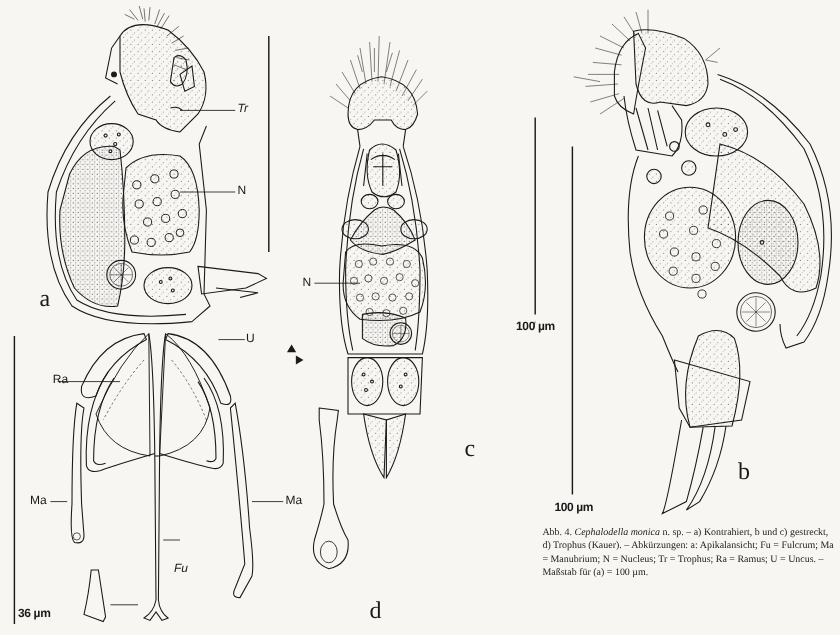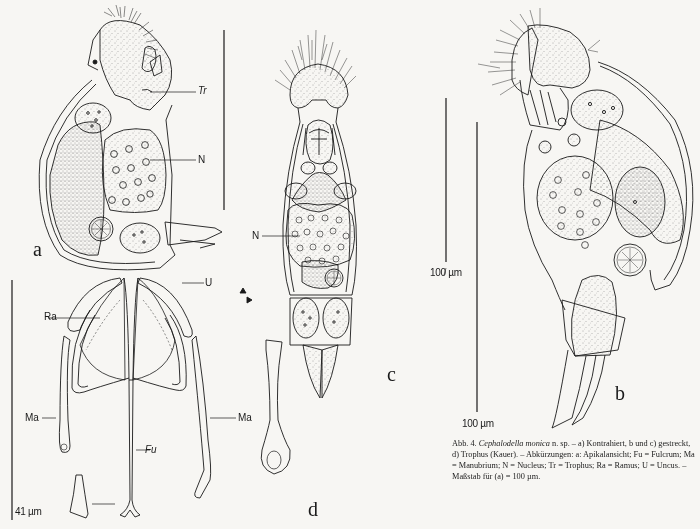--- a/index.html
+++ b/index.html
@@ -1,20 +1,20 @@
 <!DOCTYPE html>
 <html><head>
 <meta charset="utf-8">
 <style>
   html,body{margin:0;padding:0;background:#f7f6f3;}
   body{width:700px;height:529px;position:relative;overflow:hidden;font-family:"Liberation Sans",sans-serif;color:#1a1a1a;}
   .fig{position:absolute;left:0;top:0;}
   .lbl{position:absolute;font-family:"Liberation Sans",sans-serif;font-size:10px;color:#1a1a1a;white-space:nowrap;}
   .panel{position:absolute;font-family:"Liberation Serif",serif;font-size:20px;color:#1a1a1a;}
-  .scale{position:absolute;font-family:"Liberation Sans",sans-serif;font-size:10px;color:#1a1a1a;white-space:nowrap;letter-spacing:-0.3px;}
+  .scale{position:absolute;font-family:"Liberation Sans",sans-serif;font-size:10px;color:#1a1a1a;white-space:nowrap;letter-spacing:-0.3px;font-weight:bold;}
   .caption{position:absolute;left:452px;top:438px;width:246px;font-family:"Liberation Serif",serif;font-size:8.3px;line-height:11px;color:#222;}
   .caption i{font-style:italic;}
 </style>
 </head>
 <body>
 
 <svg class="fig" width="700" height="529" viewBox="0 0 700 529" xmlns="http://www.w3.org/2000/svg">
   <defs>
     <pattern id="stip" width="6" height="6" patternUnits="userSpaceOnUse">
       <circle cx="1" cy="1" r="0.45" fill="#555"></circle>
@@ -264,22 +264,22 @@
 <div class="panel" style="left:387px;top:363px;">c</div>
 <div class="panel" style="left:308px;top:498px;">d</div>
 
 <div class="lbl" style="left:198px;top:85px;font-style:italic;">Tr</div>
 <div class="lbl" style="left:198px;top:154px;">N</div>
 <div class="lbl" style="left:252px;top:230px;">N</div>
 <div class="lbl" style="left:44px;top:311px;">Ra</div>
 <div class="lbl" style="left:205px;top:277px;">U</div>
 <div class="lbl" style="left:25px;top:412px;">Ma</div>
 <div class="lbl" style="left:238px;top:412px;">Ma</div>
-<div class="lbl" style="left:145px;top:444px;font-style:italic;">Fu</div>
+<div class="lbl" style="left:145px;top:469px;font-style:italic;">Fu</div>
 
 <div class="scale" style="left:430px;top:267px;">100 µm</div>
 <div class="scale" style="left:462px;top:418px;">100 µm</div>
-<div class="scale" style="left:15px;top:506px;">41 µm</div>
+<div class="scale" style="left:15px;top:506px;">36 µm</div>
 
 <div class="caption">
   <span>Abb. 4.</span>
   <i>Cephalodella monica</i><span> n. sp. – a) Kontrahiert, b und c) gestreckt, d) Trophus (Kauer). – Abkürzungen: a: Apikalansicht; Fu = Fulcrum; Ma = Manubrium; N = Nucleus; Tr = Trophus; Ra = Ramus; U = Uncus. – Maßstab für (a) = 100 µm.</span>
 </div>
 
 </body></html>

